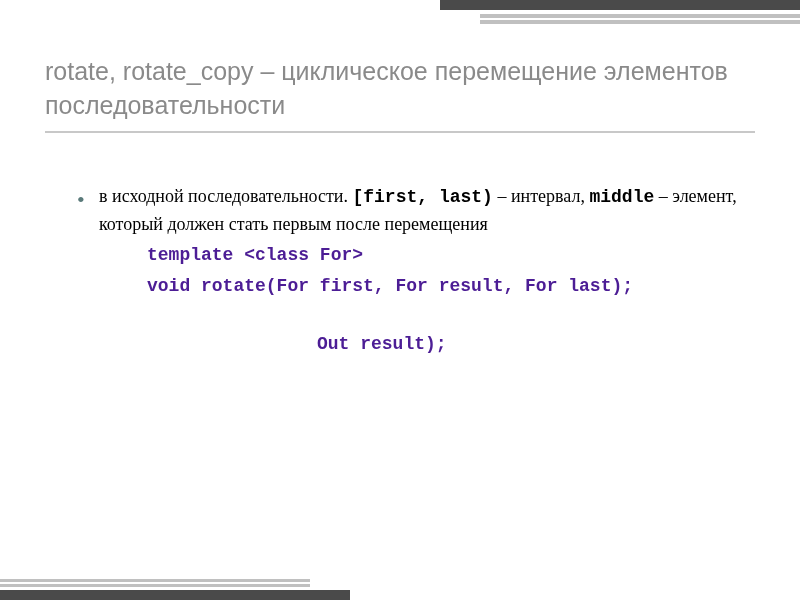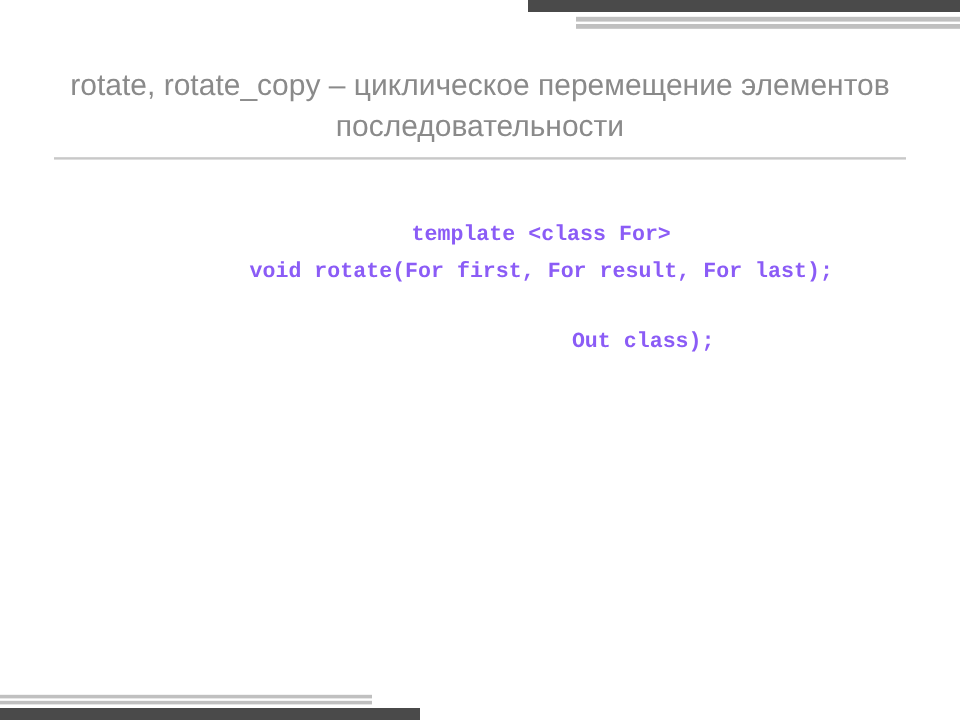--- a/index.html
+++ b/index.html
@@ -33,21 +33,20 @@
     background: #c0c0c0;
     margin-bottom: 2px;
   }
   .top-bar-gray2 {
     width: 320px;
     height: 4px;
     background: #c0c0c0;
   }
   .slide-content {
     padding: 55px 45px 30px 45px;
-    text-align: center;
   }
   .title {
     font-family: Verdana, Geneva, sans-serif;
     font-size: 25px;
     color: #8a8a8a;
     line-height: 1.35;
     margin-bottom: 8px;
     font-weight: normal;
   }
   .title-rule {
@@ -75,21 +74,21 @@
     font-size: 22px;
   }
   .code {
     font-family: 'Courier New', Courier, monospace;
     font-weight: bold;
   }
   .code-block {
     font-family: 'Courier New', Courier, monospace;
     font-weight: bold;
     font-size: 18px;
-    color: #8b5cf6;
+    color: #4c1d95;
     padding-left: 70px;
     line-height: 1.55;
     margin-top: 4px;
   }
   .code-indent {
     padding-left: 240px;
   }
   .bottom-decoration {
     position: absolute;
     bottom: 0;
@@ -123,26 +122,29 @@
   <div class="top-bar-spacer"></div>
   <div class="top-bar-gray"></div>
   <div class="top-bar-gray2"></div>
 </div>
 
 <div class="slide-content">
   <h1 class="title">rotate, rotate_copy – циклическое перемещение элементов последовательности</h1>
   <hr class="title-rule">
 
   <div class="bullet-block">
+    <div class="bullet-line">
+      <span>в исходной последовательности. </span><span class="code">[first, last)</span><span> – интервал, </span><span class="code">middle</span><span> – элемент, который должен стать первым после перемещения</span>
+    </div>
     <div class="code-block">template &lt;class For&gt;</div>
     <div class="code-block">void rotate(For first, For result, For last);</div>
   </div>
 
   <div class="bullet-block">
-    <div class="code-block code-indent">Out class);</div>
+    <div class="code-block code-indent">Out result);</div>
   </div>
 </div>
 
 <div class="bottom-decoration">
   <div class="bot-gray"></div>
   <div class="bot-gray2"></div>
   <div class="bot-dark"></div>
 </div>
 
 </body></html>

